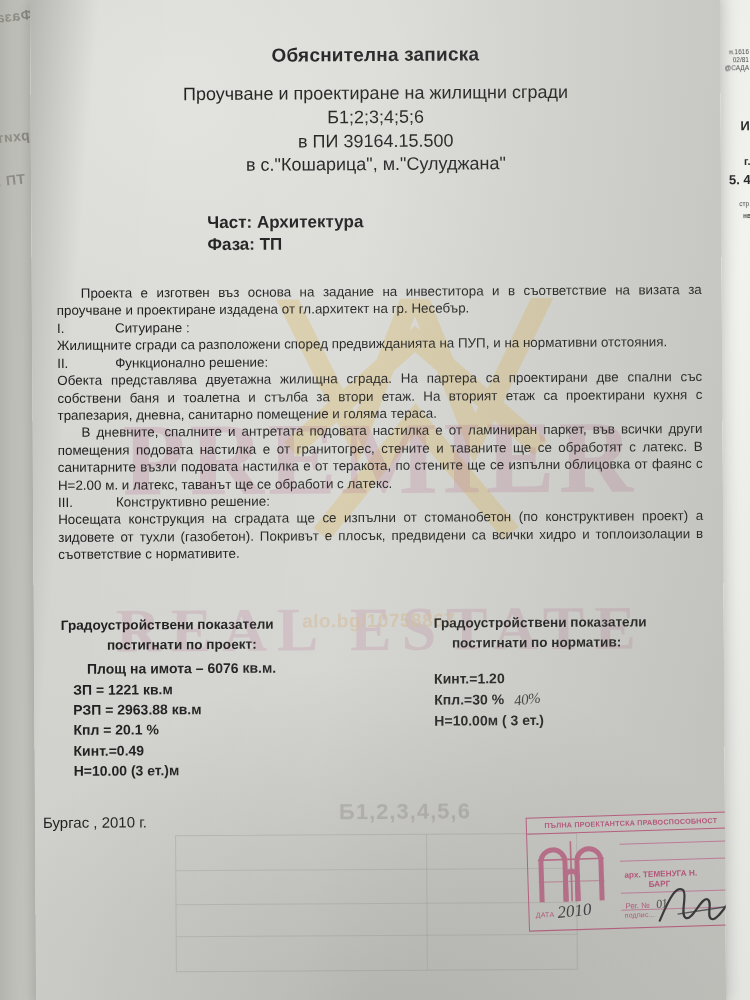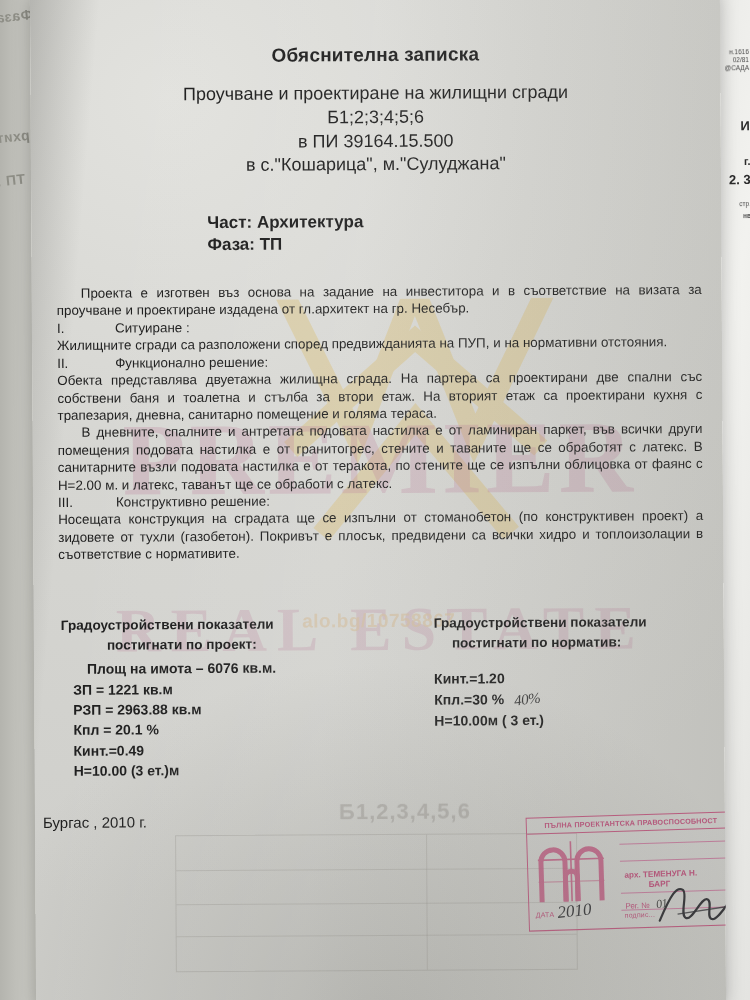--- a/index.html
+++ b/index.html
@@ -183,21 +183,21 @@
 <body>
 
 <div id="stage">
 
   <div class="behind-page">
     <div class="behind-text blur" style="top:58px;">н.1616</div>
     <div class="behind-text blur" style="top:66px;">02/81</div>
     <div class="behind-text blur" style="top:74px;">@САДА</div>
     <div class="behind-text behind-big" style="top:128px;">И</div>
     <div class="behind-text behind-big" style="top:165px;font-size:11px;">г.</div>
-    <div class="behind-text behind-big" style="top:182px;">2. 3</div>
+    <div class="behind-text behind-big" style="top:182px;">5. 4</div>
     <div class="behind-text blur" style="top:210px;">стр.</div>
     <div class="behind-text blur" style="top:222px;font-weight:700;">нв</div>
   </div>
   <div class="binding"></div>
 
   <div class="left-edge">
     <div class="mirror" style="top:8px;">Фаза</div>
     <div class="mirror" style="top:128px;">Архит</div>
     <div class="mirror" style="top:172px;">ТП :</div>
   </div>

